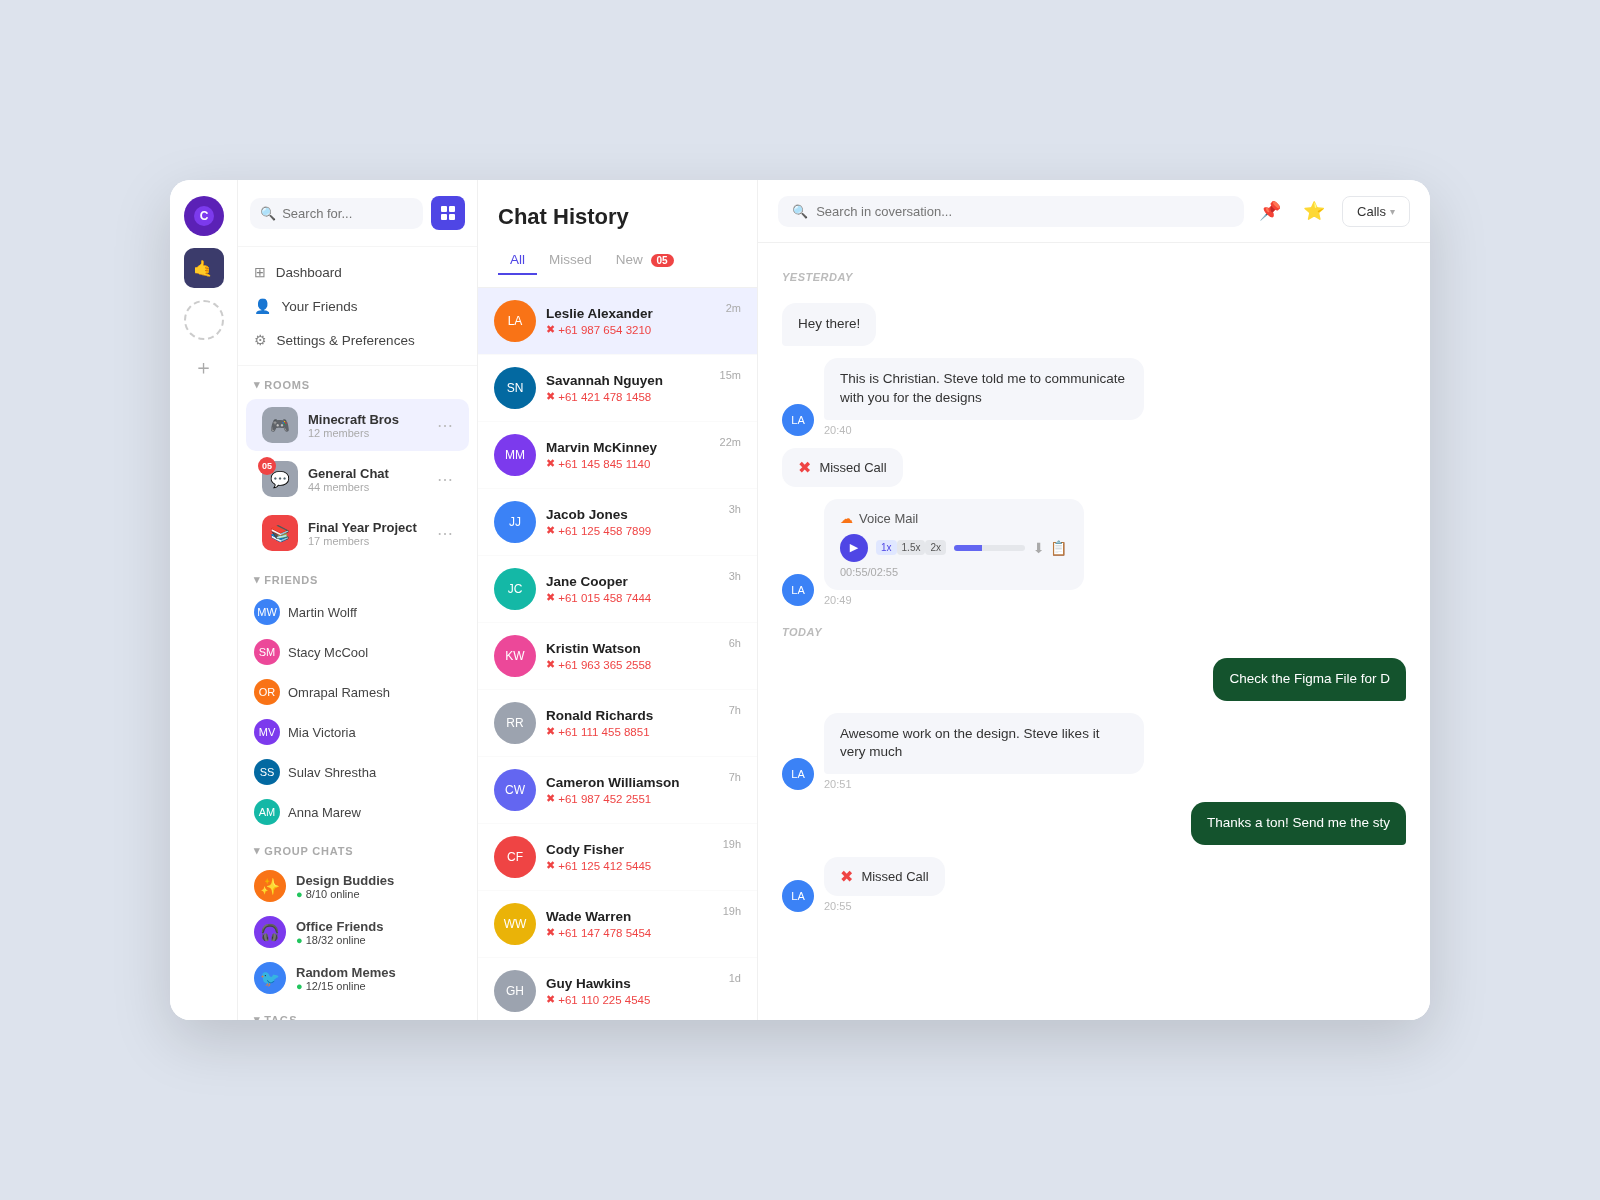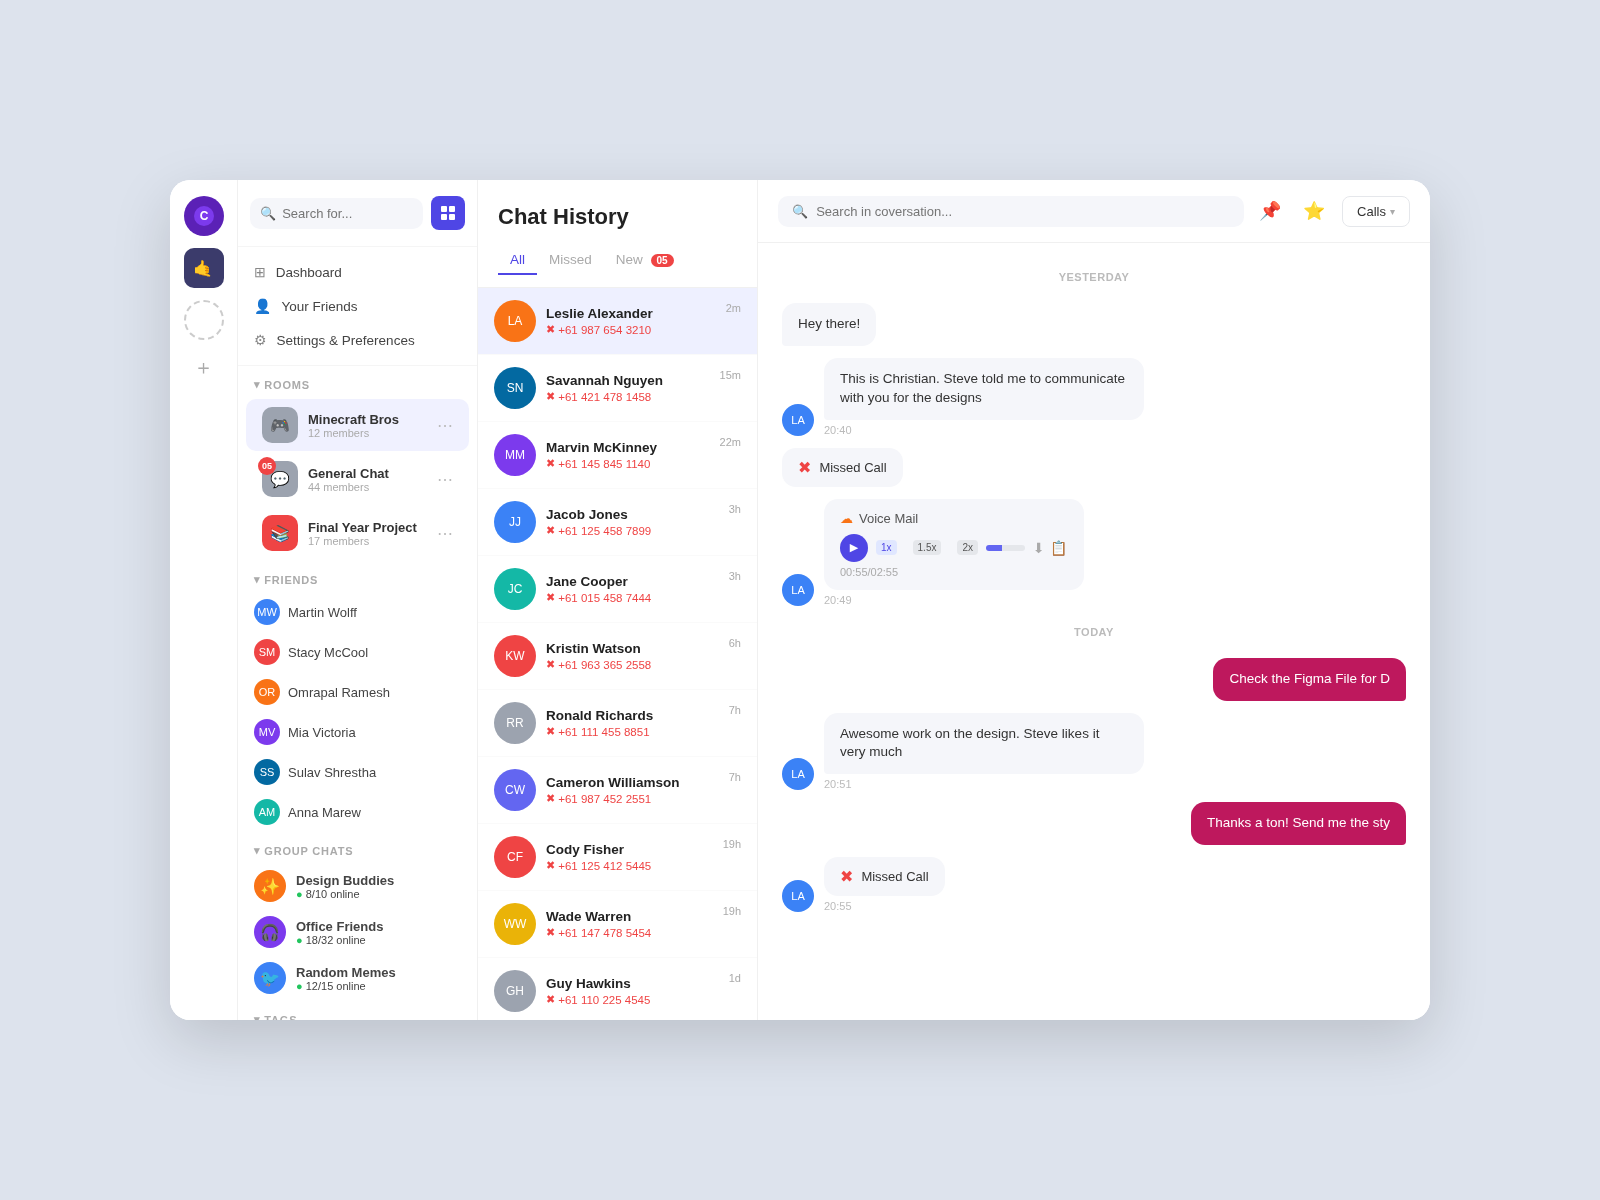--- a/index.html
+++ b/index.html
@@ -366,26 +366,27 @@
 
     .conv-body {
       flex: 1;
       overflow-y: auto;
       padding: 20px 24px;
       display: flex;
       flex-direction: column;
       gap: 12px;
     }
     .date-divider {
-      text-align: center;
+      text-align: left;
       font-size: 11px;
       color: #bbb;
       font-weight: 600;
       letter-spacing: 0.5px;
       margin: 8px 0;
+      font-style: italic;
     }
     .msg-row {
       display: flex;
       align-items: flex-end;
       gap: 10px;
     }
     .msg-row.right { flex-direction: row-reverse; }
     .msg-avatar {
       width: 32px;
       height: 32px;
@@ -401,21 +402,21 @@
     .msg-bubble {
       max-width: 320px;
       background: #f5f6fa;
       border-radius: 14px 14px 14px 4px;
       padding: 12px 16px;
       font-size: 13.5px;
       color: #333;
       line-height: 1.4;
     }
     .msg-bubble.right {
-      background: #be185d;
+      background: #14532d;
       color: #fff;
       border-radius: 14px 14px 4px 14px;
     }
     .msg-time { font-size: 11px; color: #bbb; margin-top: 4px; }
     .missed-call-bubble {
       background: #f5f6fa;
       border-radius: 14px;
       padding: 10px 16px;
       display: flex;
       align-items: center;
@@ -448,39 +449,39 @@
       height: 28px;
       background: #4f46e5;
       border-radius: 50%;
       display: flex;
       align-items: center;
       justify-content: center;
       color: #fff;
       font-size: 11px;
       cursor: pointer;
     }
-    .speed-badges { display: flex; gap: 16px; }
+    .speed-badges { display: flex; gap: 0; }
     .speed-badge {
       background: #e5e7eb;
       border-radius: 4px;
       padding: 2px 5px;
       font-size: 10px;
       color: #555;
       cursor: pointer;
     }
     .speed-badge.active { background: #e0e7ff; color: #4f46e5; }
     .voicemail-time { font-size: 11px; color: #aaa; margin-top: 4px; }
     .voicemail-actions { display: flex; gap: 6px; align-items: center; }
     .action-icon { font-size: 14px; color: #aaa; cursor: pointer; }
 
     
     .av-purple { background: #7c3aed; color: #fff; }
     .av-pink { background: #0369a1; color: #fff; }
     .av-blue { background: #3b82f6; color: #fff; }
-    .av-green { background: #ef4444; color: #fff; }
+    .av-green { background: #ec4899; color: #fff; }
     .av-orange { background: #f97316; color: #fff; }
     .av-teal { background: #14b8a6; color: #fff; }
     .av-red { background: #ef4444; color: #fff; }
     .av-yellow { background: #eab308; color: #fff; }
     .av-indigo { background: #6366f1; color: #fff; }
     .av-gray { background: #9ca3af; color: #fff; }
   </style>
 </head>
 <body>
 

